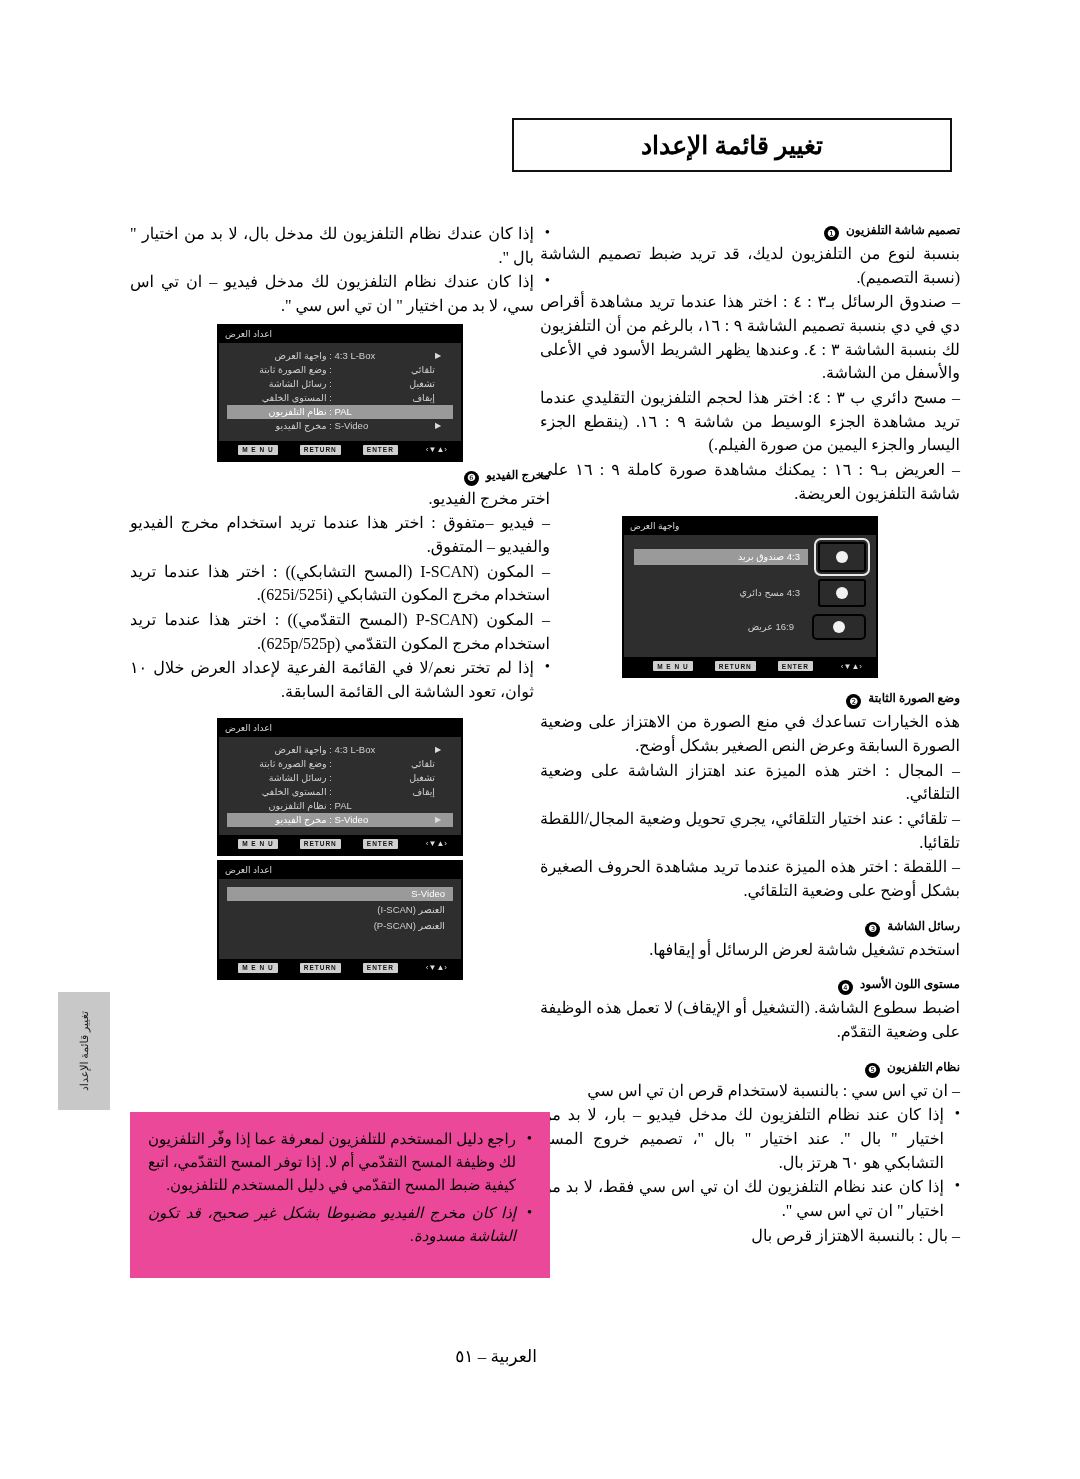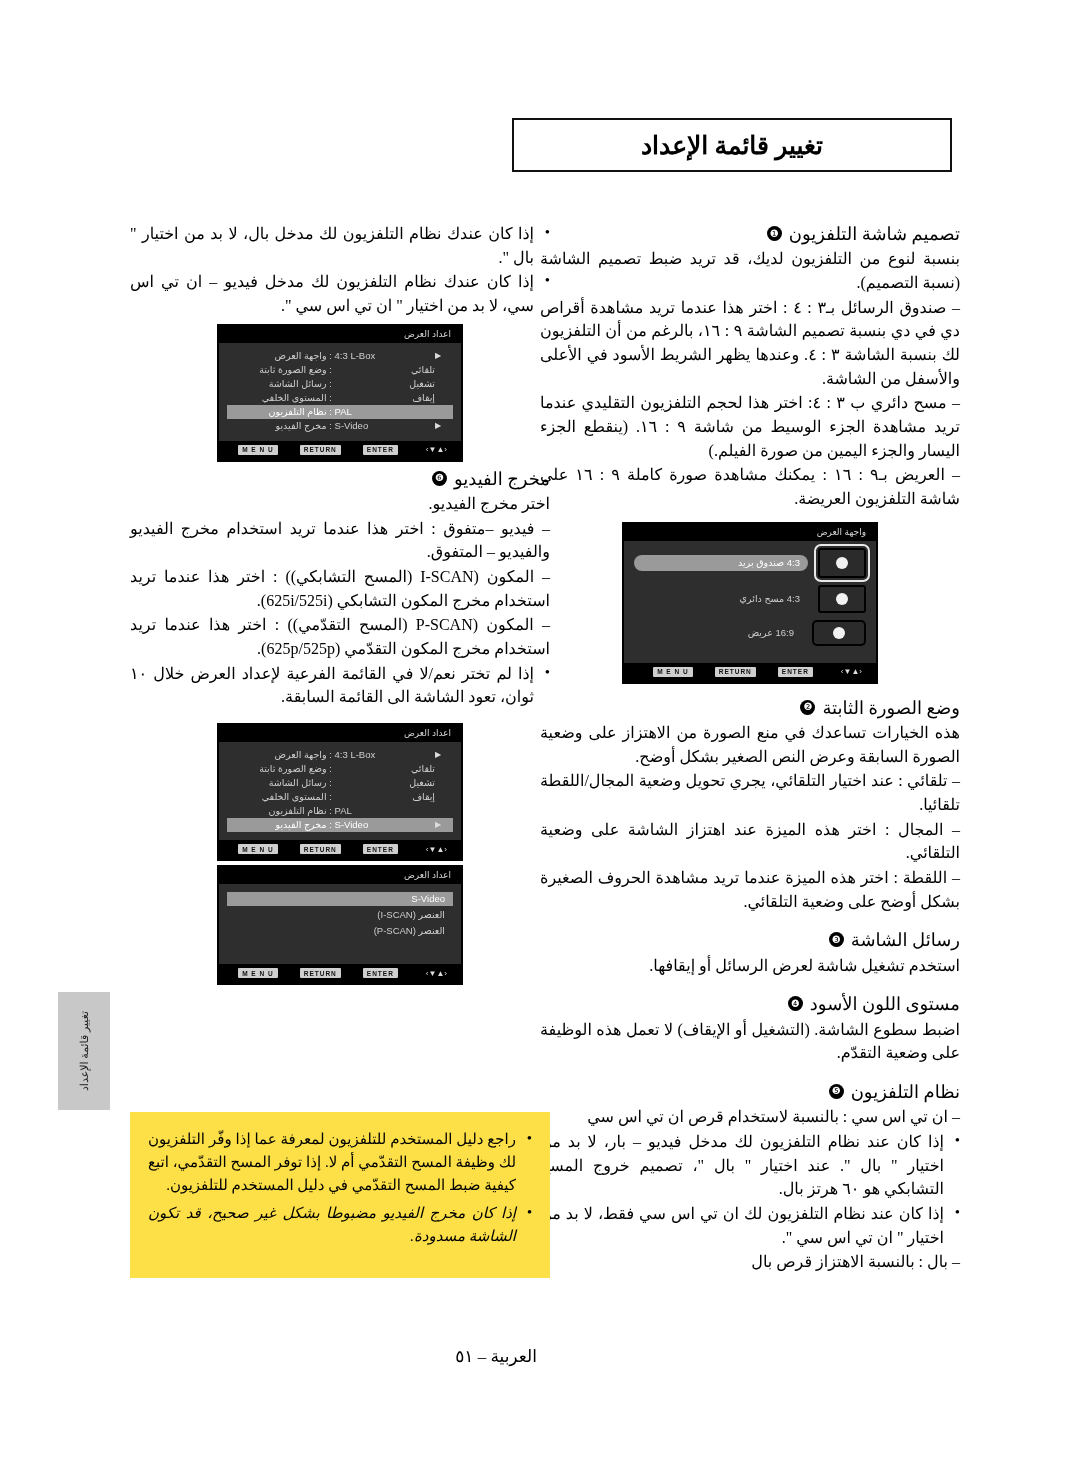--- a/index.html
+++ b/index.html
@@ -39,21 +39,21 @@
     display:flex;flex-direction:row-reverse;justify-content:flex-end;
     align-items:flex-start;gap:7px;margin-bottom:1px;
   }
   .bullet-num{
     display:inline-flex;align-items:center;justify-content:center;
     width:15px;height:15px;border-radius:50%;
     background:#000;color:#fff;font-size:10px;line-height:1;
     flex:0 0 auto;margin-top:4px;
     font-family:"Liberation Sans","DejaVu Sans",sans-serif;
   }
-  .sec-title{font-size:18px;font-weight:400;line-height:1.35;}
+  .sec-title{font-size:12px;font-weight:700;line-height:1.35;}
 
   p.body{
     font-size:16px;line-height:1.48;margin:0 0 1px 0;
     text-align:justify;text-justify:inter-word;
   }
   .gap{height:13px;}
   .gap-sm{height:6px;}
 
   ul.dots{margin:0;padding:0;list-style:none;}
   ul.dots li{
@@ -69,21 +69,21 @@
   .osd{
     background:#2e2e2e;border:1px solid #000;
     box-shadow:0 0 0 1px #000;
     direction:rtl;
     font-family:"Liberation Sans","DejaVu Sans",sans-serif;
     color:#cfcfcf;
     position:relative;
   }
   .osd-title{
     background:#000;color:#d9d9d9;font-size:9px;
-    padding:3px 10px 4px 6px;text-align:right;letter-spacing:.3px;
+    padding:3px 10px 4px 6px;text-align:left;letter-spacing:.3px;
   }
   .osd-body{padding:6px 8px 4px 8px;}
   .osd-row{
     display:flex;flex-direction:row;align-items:center;
     font-size:9.5px;height:14px;line-height:14px;
     padding:0 4px;
   }
   .osd-row .lbl{flex:0 0 42%;text-align:right;padding-left:4px;}
   .osd-row .sep{flex:0 0 auto;width:8px;text-align:center;}
   .osd-row .val{
@@ -109,21 +109,20 @@
     color:#ddd;font-size:8px;letter-spacing:0px;margin-left:6px;
     white-space:nowrap;
   }
 
   
   .osd-aspect .osd-body{padding:7px 10px 6px 10px;}
   .ar-row{display:flex;flex-direction:row;align-items:center;gap:10px;margin-bottom:7px;}
   .ar-label{
     flex:1 1 auto;text-align:right;font-size:9.5px;padding:2px 8px 3px 4px;
     direction:rtl;
-    border-radius:8px;
   }
   .ar-label.sel{background:#9a9a9a;color:#fff;}
   .tvicon{
     flex:0 0 auto;width:44px;height:26px;background:#2b2b2b;
     border:2px solid #000;border-radius:3px;
     display:flex;align-items:center;justify-content:center;position:relative;
   }
   .tvicon.boxed{outline:2px solid #e8e8e8;outline-offset:2px;}
   .tvicon .dot{width:12px;height:12px;border-radius:50%;background:#f2f2f2;}
   .tvicon.wide{width:50px;height:22px;border-radius:5px;}
@@ -134,21 +133,21 @@
   .sub-row{
     font-size:9.5px;padding:1px 8px 2px 8px;text-align:left;
     direction:ltr;margin-bottom:2px;
   }
   .sub-row.sel{background:#9a9a9a;color:#fff;}
   .sub-row.ar{direction:rtl;text-align:right;}
 
   
   .notebox{
     position:absolute;left:130px;top:1112px;width:420px;
-    background:#fde047;padding:16px 18px 18px 18px;
+    background:#ec4899;padding:16px 18px 18px 18px;
     box-sizing:border-box;direction:rtl;
   }
   .notebox ul{margin:0;padding:0;list-style:none;}
   .notebox li{
     font-size:15px;line-height:1.52;position:relative;padding-right:16px;
     margin-bottom:6px;text-align:justify;
   }
   .notebox li:last-child{margin-bottom:12px;font-style:italic;}
   .notebox li::before{content:"•";position:absolute;right:0;top:-1px;}
 
@@ -227,22 +226,22 @@
     </div>
 
     <div class="gap"></div>
 
     <div class="sec">
       <div class="sec-head">
         <span class="bullet-num">❷</span>
         <span class="sec-title">وضع الصورة الثابتة</span>
       </div>
       <p class="body">هذه الخيارات تساعدك في منع الصورة من الاهتزاز على وضعية الصورة السابقة وعرض النص الصغير بشكل أوضح.</p>
+      <p class="body">– المجال : اختر هذه الميزة عند اهتزاز الشاشة على وضعية التلقائي.</p>
       <p class="body">– تلقائي : عند اختيار التلقائي، يجري تحويل وضعية المجال/اللقطة تلقائيا.</p>
-      <p class="body">– المجال : اختر هذه الميزة عند اهتزاز الشاشة على وضعية التلقائي.</p>
       <p class="body">– اللقطة : اختر هذه الميزة عندما تريد مشاهدة الحروف الصغيرة بشكل أوضح على وضعية التلقائي.</p>
     </div>
 
     <div class="gap"></div>
 
     <div class="sec">
       <div class="sec-head">
         <span class="bullet-num">❸</span>
         <span class="sec-title">رسائل الشاشة</span>
       </div>

